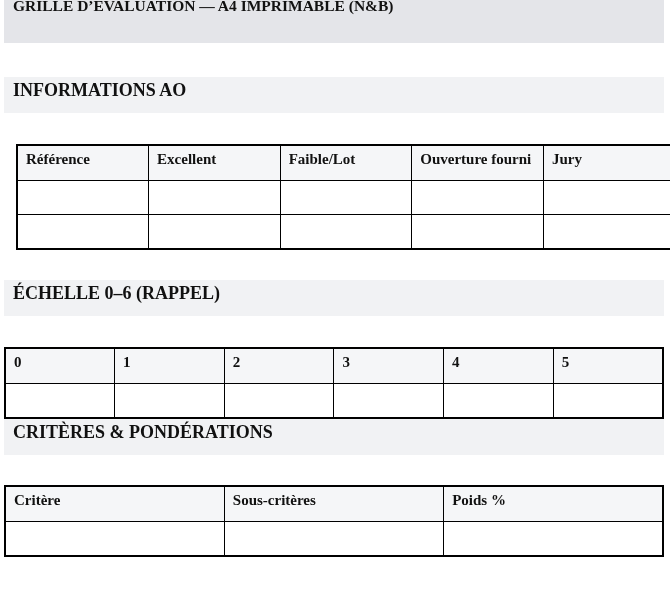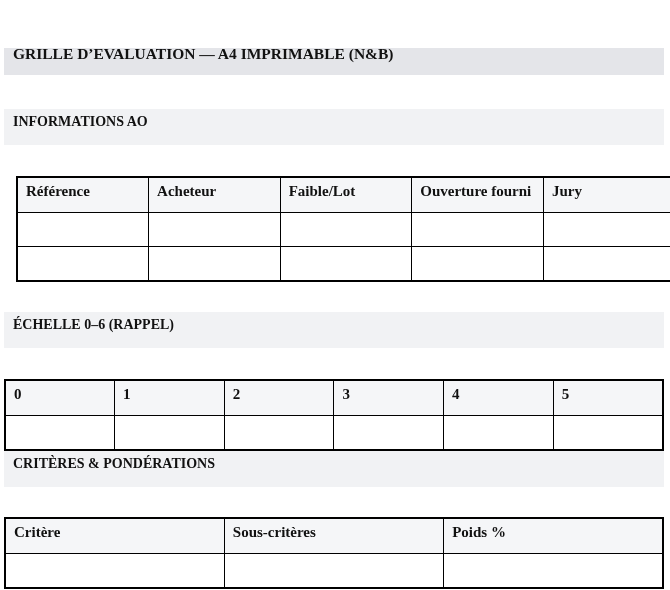--- a/index.html
+++ b/index.html
@@ -12,38 +12,37 @@
     color: #111111;
     font-family: "Liberation Serif", "DejaVu Serif", serif;
   }
   .page {
     margin-left: 4px;
     width: 660px;
   }
   
   .page-header {
     background: #e4e5e9;
-    height: 27px;
+    height: 43px;
     padding-left: 9px;
     overflow: hidden;
-    margin-top: 48px;
   }
   .page-header .bar-title {
     display: block;
     margin-top: -2px;
     font-weight: bold;
     font-size: 15.5px;
     line-height: 16px;
   }
   
   .section-bar {
     background: #f1f2f4;
     padding: 5px 9px 15px 9px;
     font-weight: bold;
-    font-size: 14px;
+    font-size: 18px;
     line-height: 16px;
   }
   .sb-informations { margin-top: 34px; }
   .sb-echelle     { margin-top: 30px; }
   .sb-criteres    { margin-top: 0; }
 
   table.grid {
     border-collapse: collapse;
     table-layout: fixed;
     width: 100%;
@@ -93,21 +92,21 @@
     <colgroup>
       <col style="width:20%">
         <col style="width:20%">
         <col style="width:20%">
         <col style="width:20%">
         <col style="width:20%">
     </colgroup>
     <thead>
       <tr>
         <th>Référence</th>
-        <th>Acheteur</th>
+        <th>Excellent</th>
         <th>Faible/Lot</th>
         <th>Ouverture fourni</th>
         <th>Jury</th>
       </tr>
     </thead>
     <tbody>
       <tr>
         <td></td>
         <td></td>
         <td></td>

